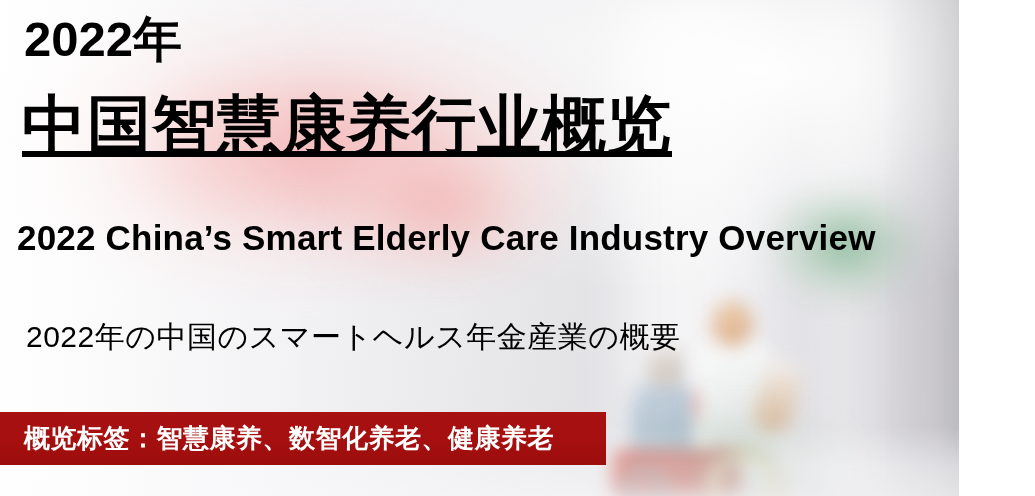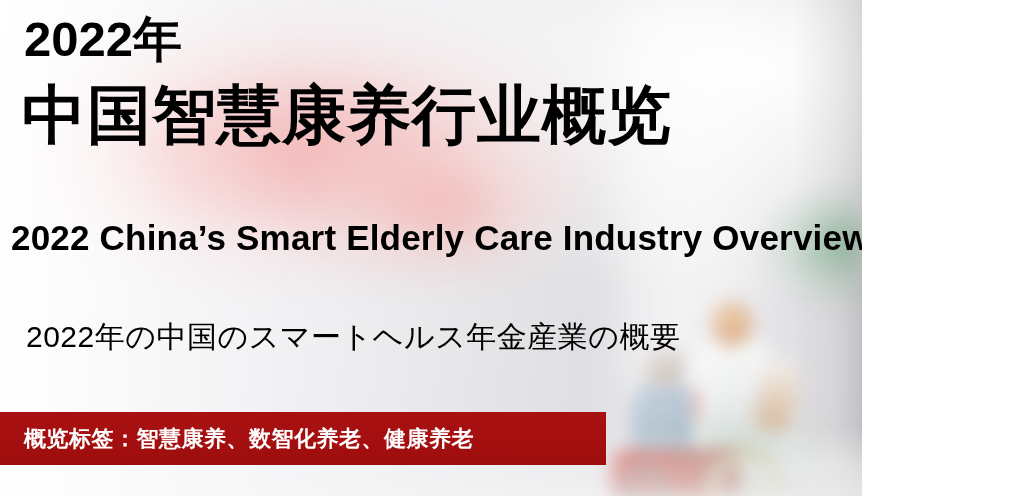--- a/index.html
+++ b/index.html
@@ -6,21 +6,21 @@
     margin: 0;
     padding: 0;
     background: #ffffff;
   }
   body {
     font-family: "Liberation Sans", "DejaVu Sans", sans-serif;
   }
 
   #slide {
     position: relative;
-    width: 862px;
+    width: 959px;
     height: 496px;
     overflow: hidden;
     background: #fdba74;
   }
 
   
   .bg-layer {
     position: absolute;
     inset: 0;
     pointer-events: none;
@@ -174,28 +174,29 @@
   .title-year {
     left: 24px;
     top: 15px;
     font-size: 49px;
     font-weight: 700;
     letter-spacing: 0px;
   }
 
   .title-cn {
     left: 22px;
-    top: 83px;
+    top: 93px;
     font-size: 64px;
     font-weight: 700;
     letter-spacing: 1px;
+    text-decoration: underline;
   }
 
   .subtitle-en {
-    left: 11px;
+    left: 17px;
     top: 220px;
     font-size: 35px;
     font-weight: 600;
     letter-spacing: 0.2px;
   }
 
   .subtitle-jp {
     left: 26px;
     top: 322px;
     font-size: 30px;
@@ -209,21 +210,21 @@
     left: 0;
     top: 412px;
     width: 606px;
     height: 53px;
     background: linear-gradient(180deg, #a81111 0%, #a50f0f 55%, #9c0d0d 100%);
     display: flex;
     align-items: center;
   }
   .tag-text {
     color: #ffffff;
-    font-size: 22px;
+    font-size: 26px;
     font-weight: 700;
     letter-spacing: 0.5px;
     margin-left: 24px;
     white-space: nowrap;
   }
 </style>
 </head>
 <body>
 
 <div id="slide">

